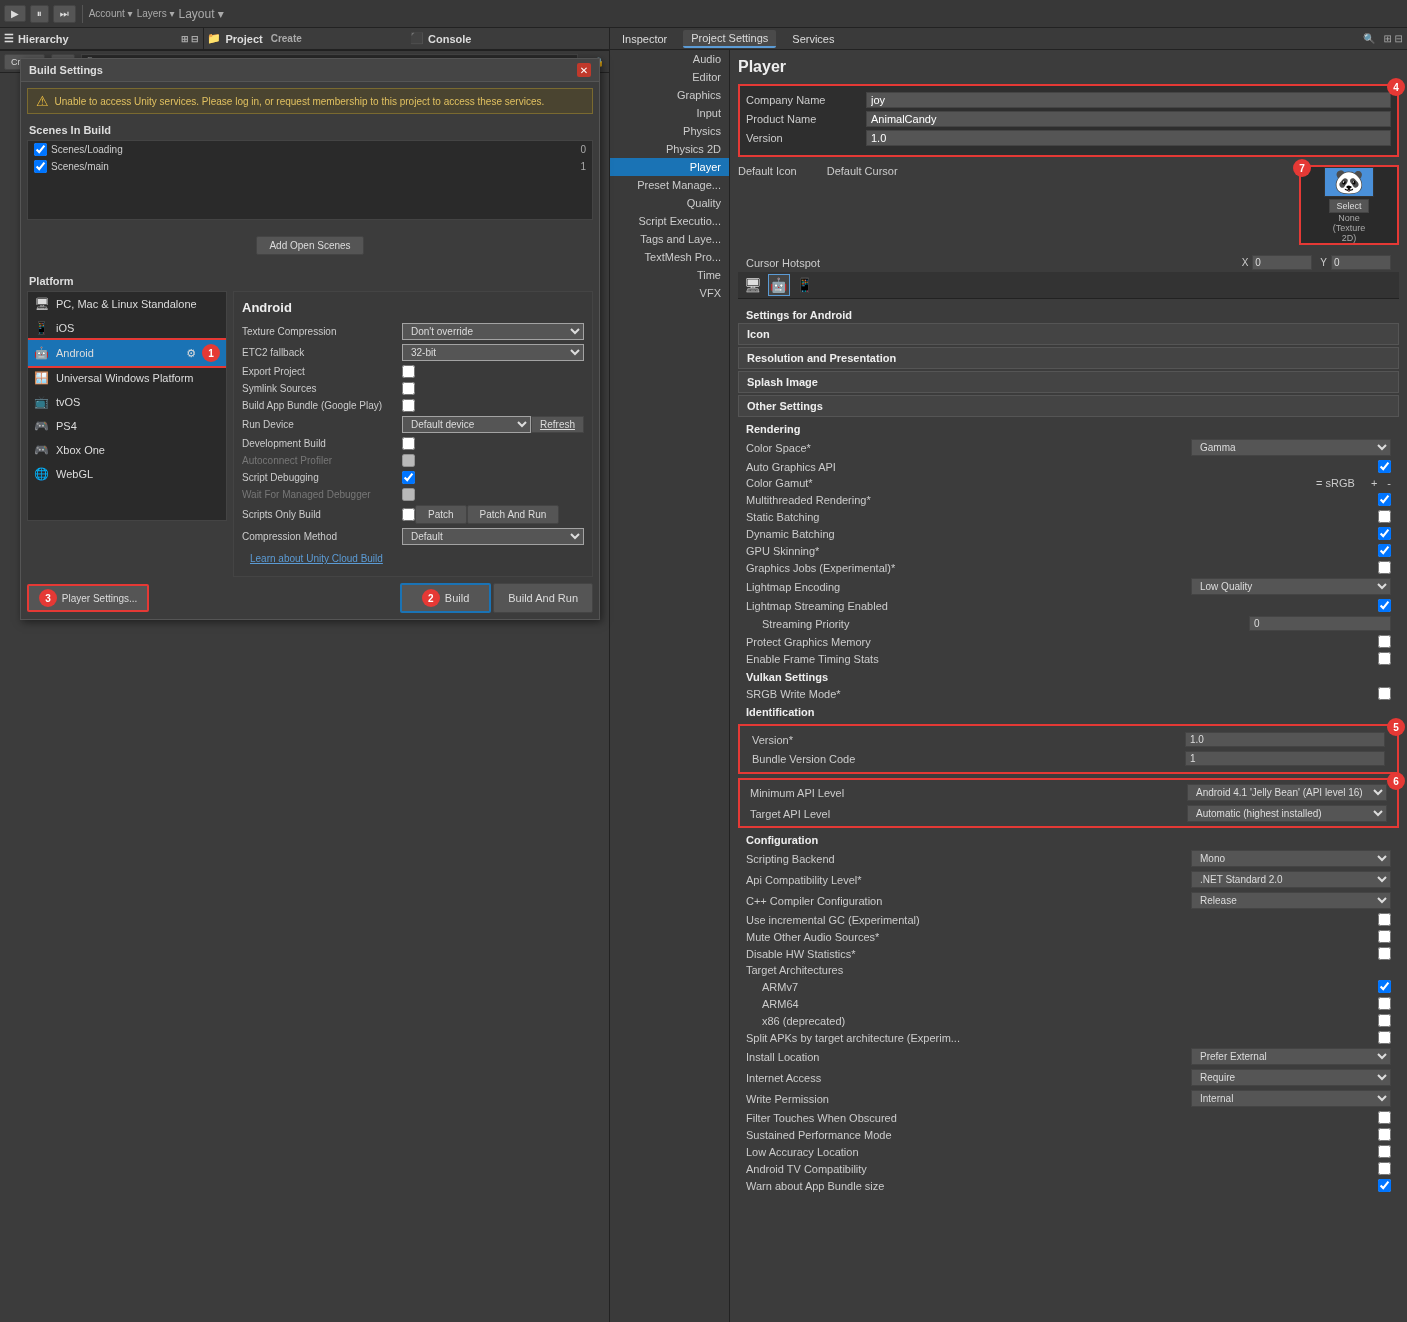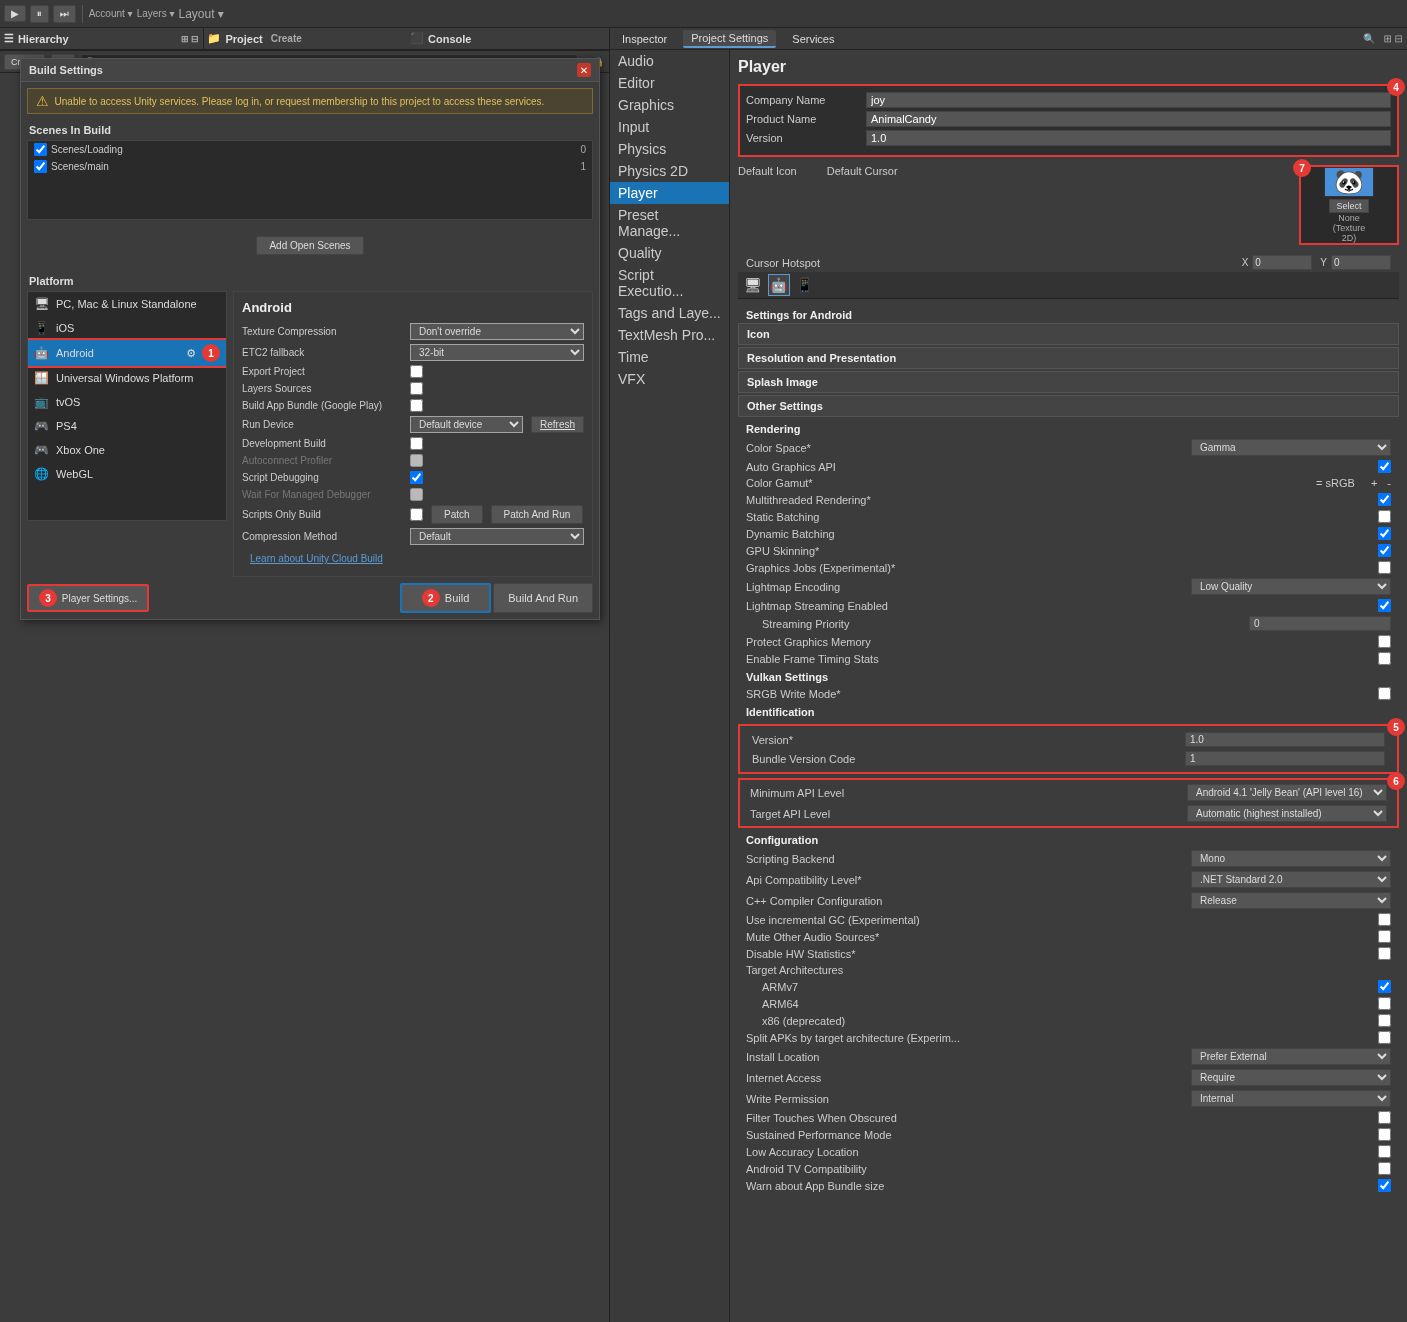--- a/index.html
+++ b/index.html
@@ -191,21 +191,21 @@
     .build-config-title {
       font-size: 13px;
       font-weight: bold;
       margin-bottom: 8px;
       color: #eee;
     }
     .config-row {
       display: flex;
       align-items: center;
       margin-bottom: 4px;
-      gap: 8px;
+      gap: 0;
     }
     .config-label { width: 160px; color: #ccc; font-size: 10px; }
     .config-select {
       flex: 1;
       background: #555;
       border: 1px solid #a3a3a3;
       color: #ddd;
       font-size: 10px;
       padding: 1px 4px;
     }
@@ -304,22 +304,23 @@
     
     .settings-sidebar {
       width: 120px;
       background: #3a3a3a;
       border-right: 1px solid #222;
       overflow-y: auto;
     }
     .settings-sidebar-item {
       padding: 3px 8px;
       cursor: pointer;
-      font-size: 14px;
+      font-size: 11px;
       color: #ccc;
+      text-align: right;
     }
     .settings-sidebar-item.active {
       background: #1a73b5;
       color: #fff;
     }
 
     
     .settings-main {
       flex: 1;
       background: #3c3c3c;
@@ -653,21 +654,21 @@
               <option>32-bit</option>
             </select>
           </div>
 
           <div class="config-row">
             <span class="config-label">Export Project</span>
             <input type="checkbox" class="config-checkbox" style="">
           </div>
 
           <div class="config-row">
-            <span class="config-label">Layers Sources</span>
+            <span class="config-label">Symlink Sources</span>
             <input type="checkbox" class="config-checkbox" style="">
           </div>
 
           <div class="config-row">
             <span class="config-label">Build App Bundle (Google Play)</span>
             <input type="checkbox" class="config-checkbox" style="">
           </div>
 
           <div class="config-row">
             <span class="config-label">Run Device</span>

